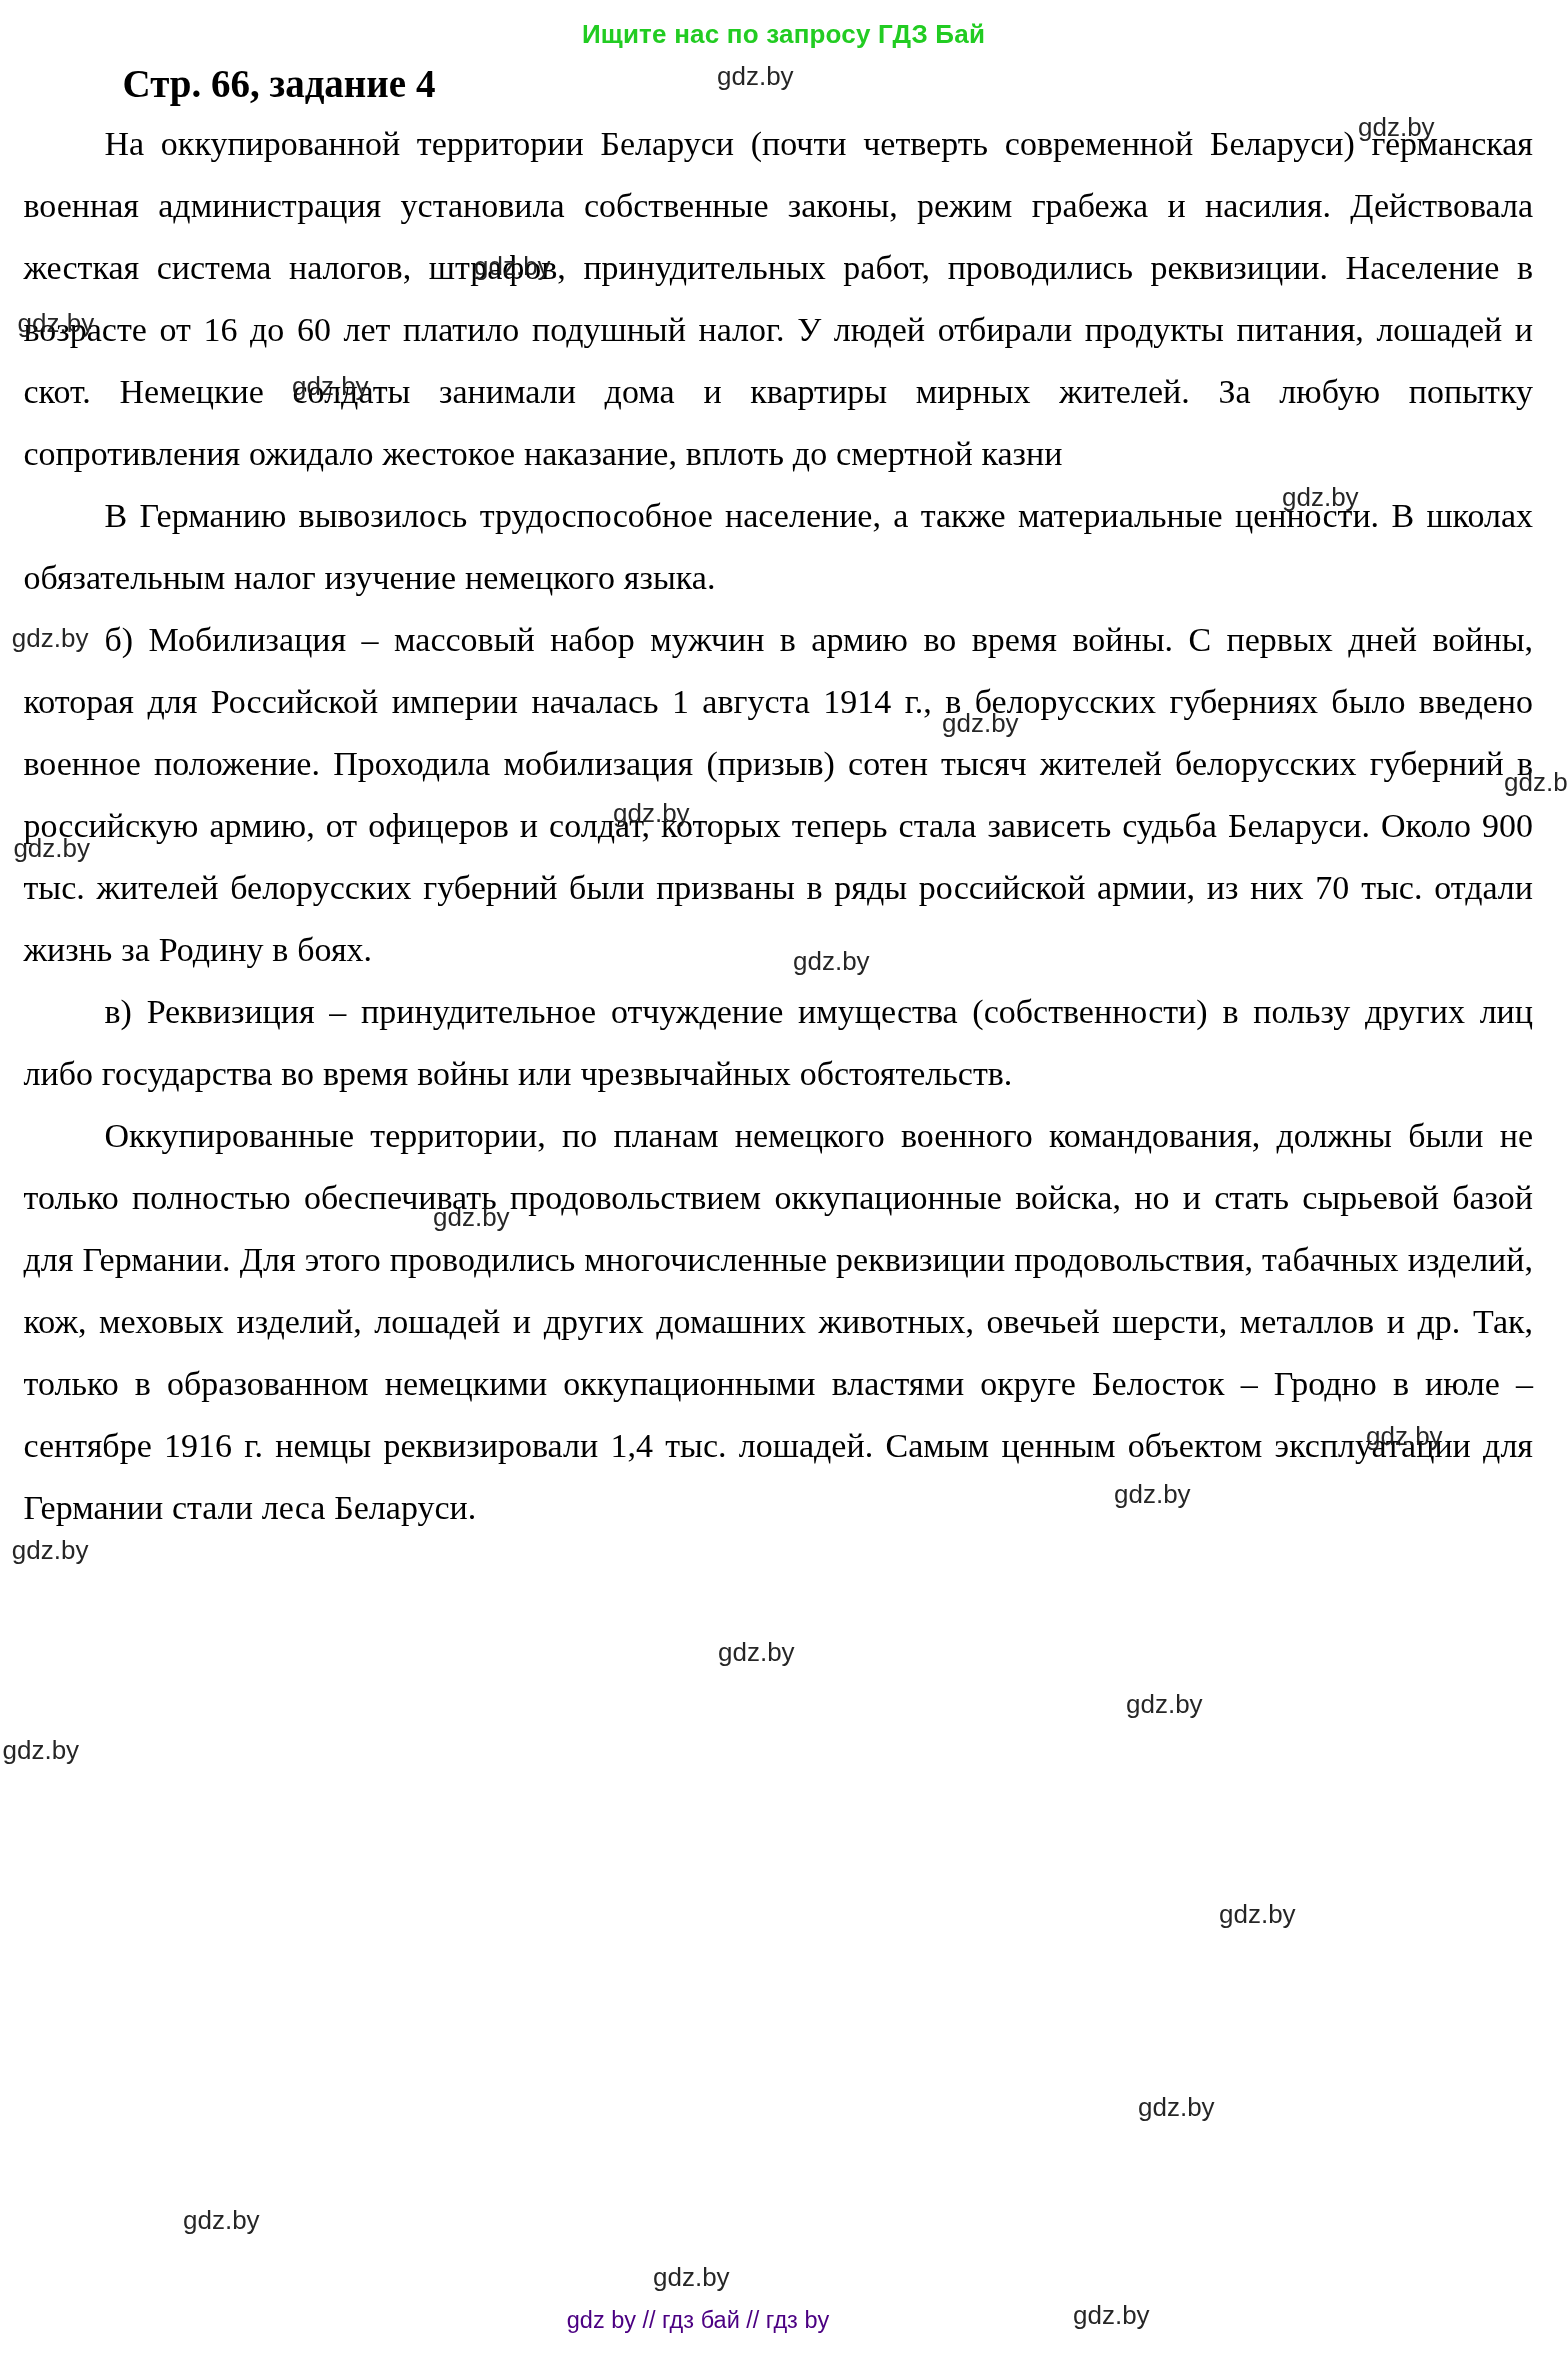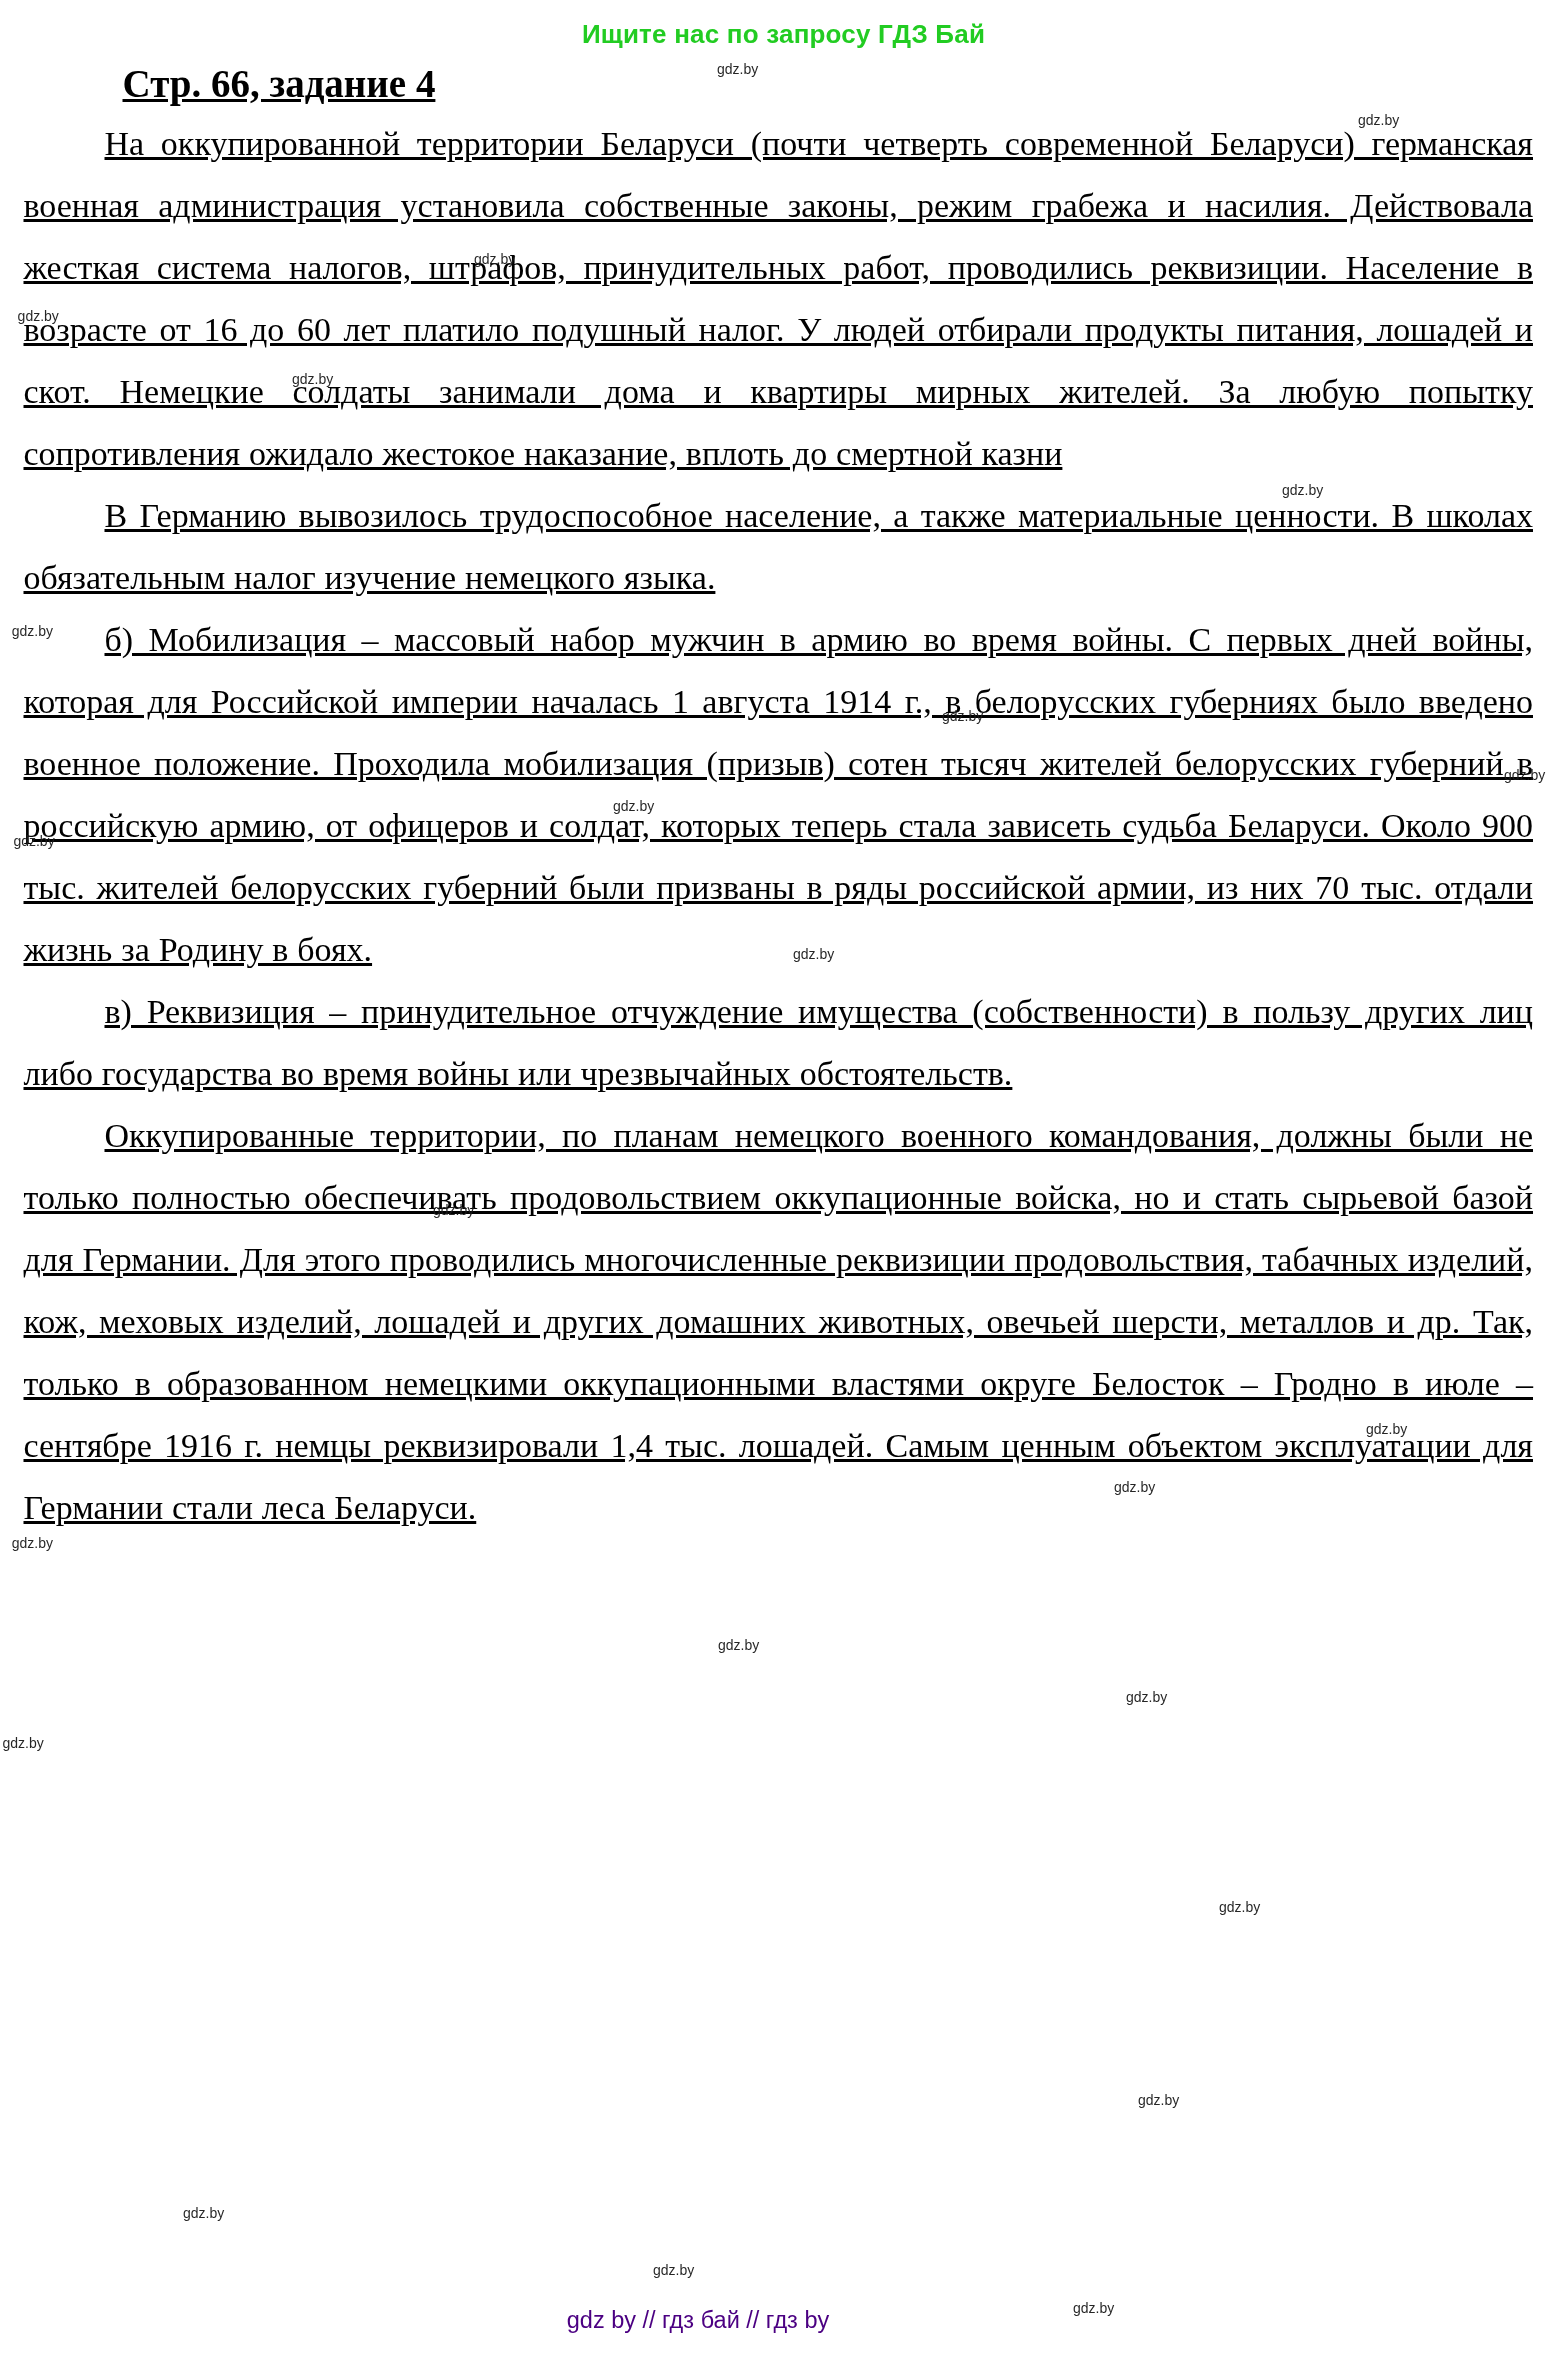--- a/index.html
+++ b/index.html
@@ -32,21 +32,20 @@
   }
 
   
   .page {
     position: absolute;
     top: 0;
     left: 0;
     width: 1567px;
     height: 1989px;
     padding: 47px 34px 0 23.5px;
-    text-decoration: underline;
   }
 
   .doc-title {
     font-family: "Liberation Serif", "DejaVu Serif", serif;
     font-weight: bold;
     font-size: 39px;
     line-height: 1.0;
     color: #000000;
     margin: 0 0 10px 99px;
     white-space: nowrap;
@@ -62,21 +61,21 @@
     margin: 0;
     text-indent: 81px;
     hyphens: none;
     word-spacing: 0.4px;
   }
 
   
   .wm {
     position: absolute;
     font-family: "Liberation Sans", "DejaVu Sans", sans-serif;
-    font-size: 14px;
+    font-size: 26px;
     color: #1a1a1a;
     white-space: nowrap;
     pointer-events: none;
     opacity: 0.95;
     z-index: 5;
   }
 
   
   .footer {
     position: absolute;

